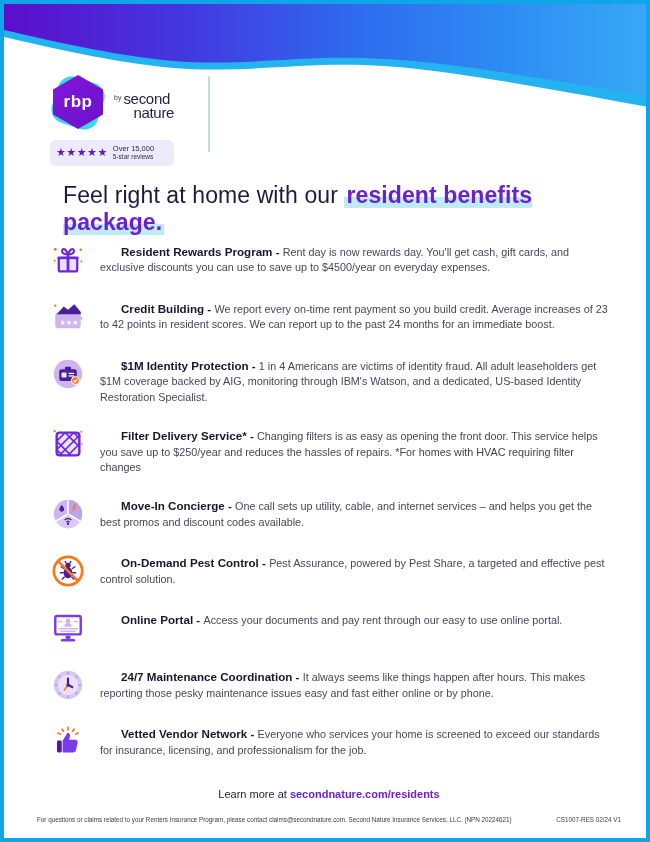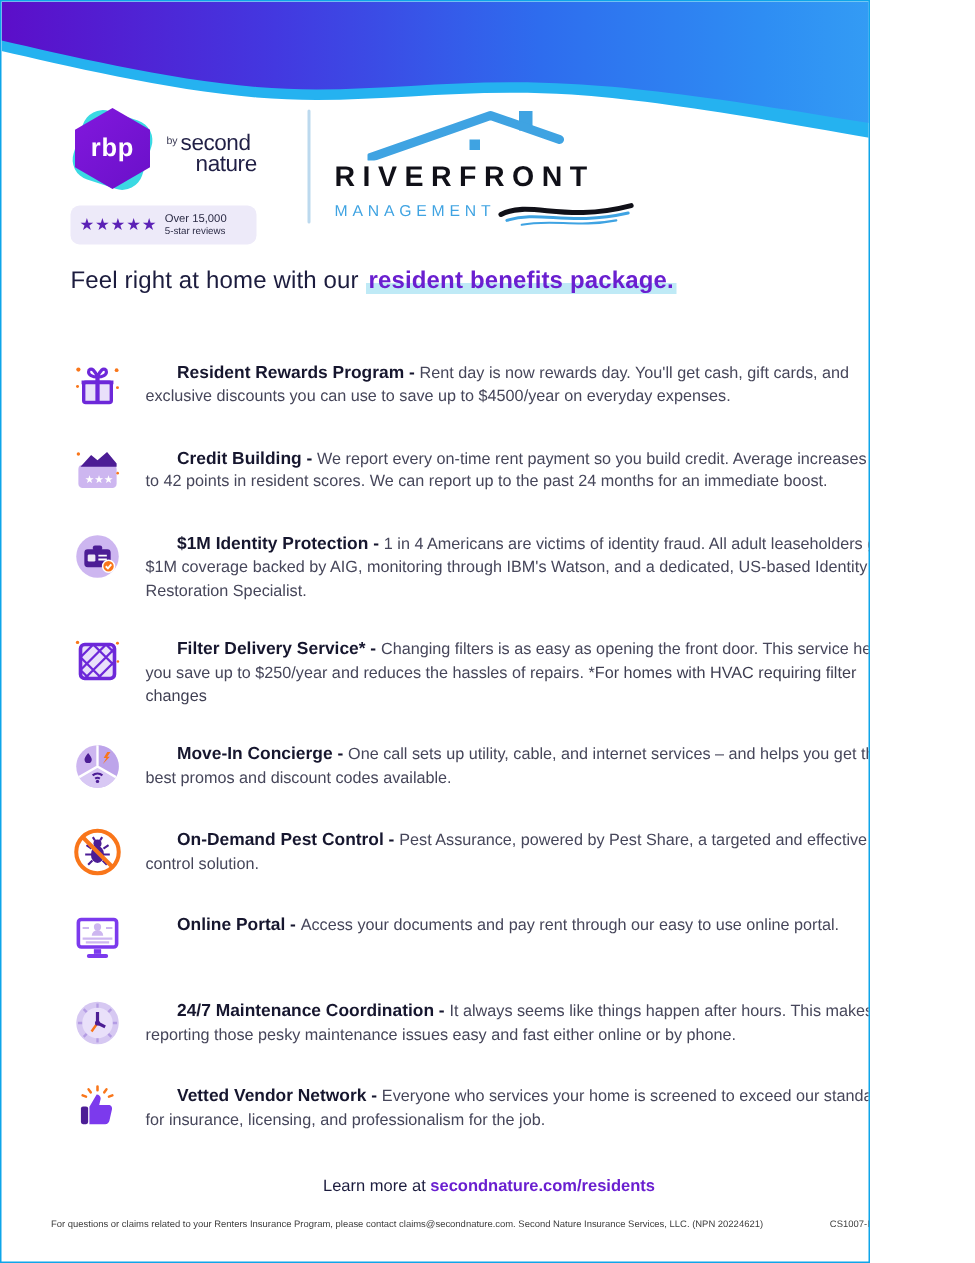--- a/index.html
+++ b/index.html
@@ -1,19 +1,19 @@
 <!DOCTYPE html>
 <html><head>
 <meta charset="utf-8">
 <style>
   * { margin:0; padding:0; box-sizing:border-box; }
   html,body { background:#fff; }
   body { font-family:"Liberation Sans","DejaVu Sans",sans-serif; }
-  .page { position:relative; width:580px; height:842px; background:#fff; overflow:hidden;
-          border:1px solid #0ea5e9; }
+  .page { position:relative; width:650px; height:842px; background:#fff; overflow:hidden;
+          border:4px solid #0ea5e9; }
   .banner { position:absolute; top:0; left:0; width:650px; height:110px; }
 
   
   .header { position:absolute; top:70px; left:46px; display:flex; align-items:flex-start; }
   .brand-left { width:158px; }
   .rbp-row { display:flex; align-items:center; gap:8px; }
   .rbp-badge { position:relative; width:56px; height:56px; flex:0 0 auto; }
   .rbp-teal { position:absolute; left:4px; top:5px; width:48px; height:48px; background:#3bd9e3;
               border-radius:14px; transform:rotate(18deg); }
   .rbp-hex { position:absolute; left:3px; top:1px; width:50px; height:54px;
@@ -34,21 +34,21 @@
 
   .property-logo { position:relative; width:200px; padding-top:2px; }
   .roof-svg { display:block; margin:0 auto 1px 22px; }
   .prop-name { font-size:19px; font-weight:bold; letter-spacing:5px; color:#101018;
                font-family:"Liberation Sans","DejaVu Sans",sans-serif; white-space:nowrap; }
   .mgmt-row { display:flex; align-items:center; margin-top:1px; }
   .prop-sub { font-size:10.5px; letter-spacing:3.2px; color:#3fa3e2; white-space:nowrap; }
   .waves-svg { margin-left:2px; }
 
   
-  .title { position:absolute; top:178px; left:46px; width:570px; font-size:16px;
+  .title { position:absolute; top:178px; left:59px; width:570px; font-size:23px;
            font-weight:normal; color:#1c1c3e; letter-spacing:.1px; }
   .title .hl { font-weight:bold; color:#6a1fd0; padding:0 2px;
                background:linear-gradient(to top,#bfeaf6 42%,transparent 42%); }
 
   
   .benefits { position:absolute; top:238px; left:46px; width:560px; display:flex;
               flex-direction:column; }
   .benefit { display:flex; gap:14px; margin-bottom:21px; align-items:flex-start; }
   .b-icon { flex:0 0 36px; width:36px; height:36px; display:flex; align-items:center;
             justify-content:center; }
@@ -105,36 +105,20 @@
         <span class="stars">★★★★★</span>
         <span class="reviews-lines">
           <span class="r1">Over 15,000</span><br>
           <span>5-star reviews</span>
         </span>
       </div>
     </div>
 
     <div class="vdivider"></div>
 
-    <div class="property-logo">
-      <svg class="roof-svg" width="150" height="34" viewBox="0 0 150 34">
-        <rect x="101" y="1" width="9" height="13" fill="#3fa3e2"></rect>
-        <path d="M2 32 L82 4 L128 20" fill="none" stroke="#3fa3e2" stroke-width="6" stroke-linejoin="round" stroke-linecap="round"></path>
-        <rect x="68" y="20" width="7" height="7" fill="#3fa3e2"></rect>
-      </svg>
-      <div class="prop-name">RIVERFRONT</div>
-      <div class="mgmt-row">
-        <span class="prop-sub">MANAGEMENT</span>
-        <svg class="waves-svg" width="92" height="20" viewBox="0 0 92 20">
-          <path d="M2 12 C22 2 44 18 90 6" fill="none" stroke="#101018" stroke-width="3.4" stroke-linecap="round"></path>
-          <path d="M6 16 C28 9 48 20 88 11" fill="none" stroke="#3fa3e2" stroke-width="2" stroke-linecap="round"></path>
-          <path d="M16 19 C36 15 54 21 80 16" fill="none" stroke="#3fa3e2" stroke-width="1.4" stroke-linecap="round"></path>
-        </svg>
-      </div>
-    </div>
   </div>
 
   <h1 class="title"><span>Feel right at home with our </span><span class="hl">resident benefits package.</span></h1>
 
   <div class="benefits">
     <div class="benefit">
       <span class="b-icon">
           <svg viewBox="0 0 24 24">
             <rect x="5.5" y="10.5" width="13" height="9.5" rx="1" fill="#e9e0fa" stroke="#6d28d9" stroke-width="1.6"></rect>
             <line x1="4.5" y1="10.5" x2="19.5" y2="10.5" stroke="#6d28d9" stroke-width="1.8"></line>

